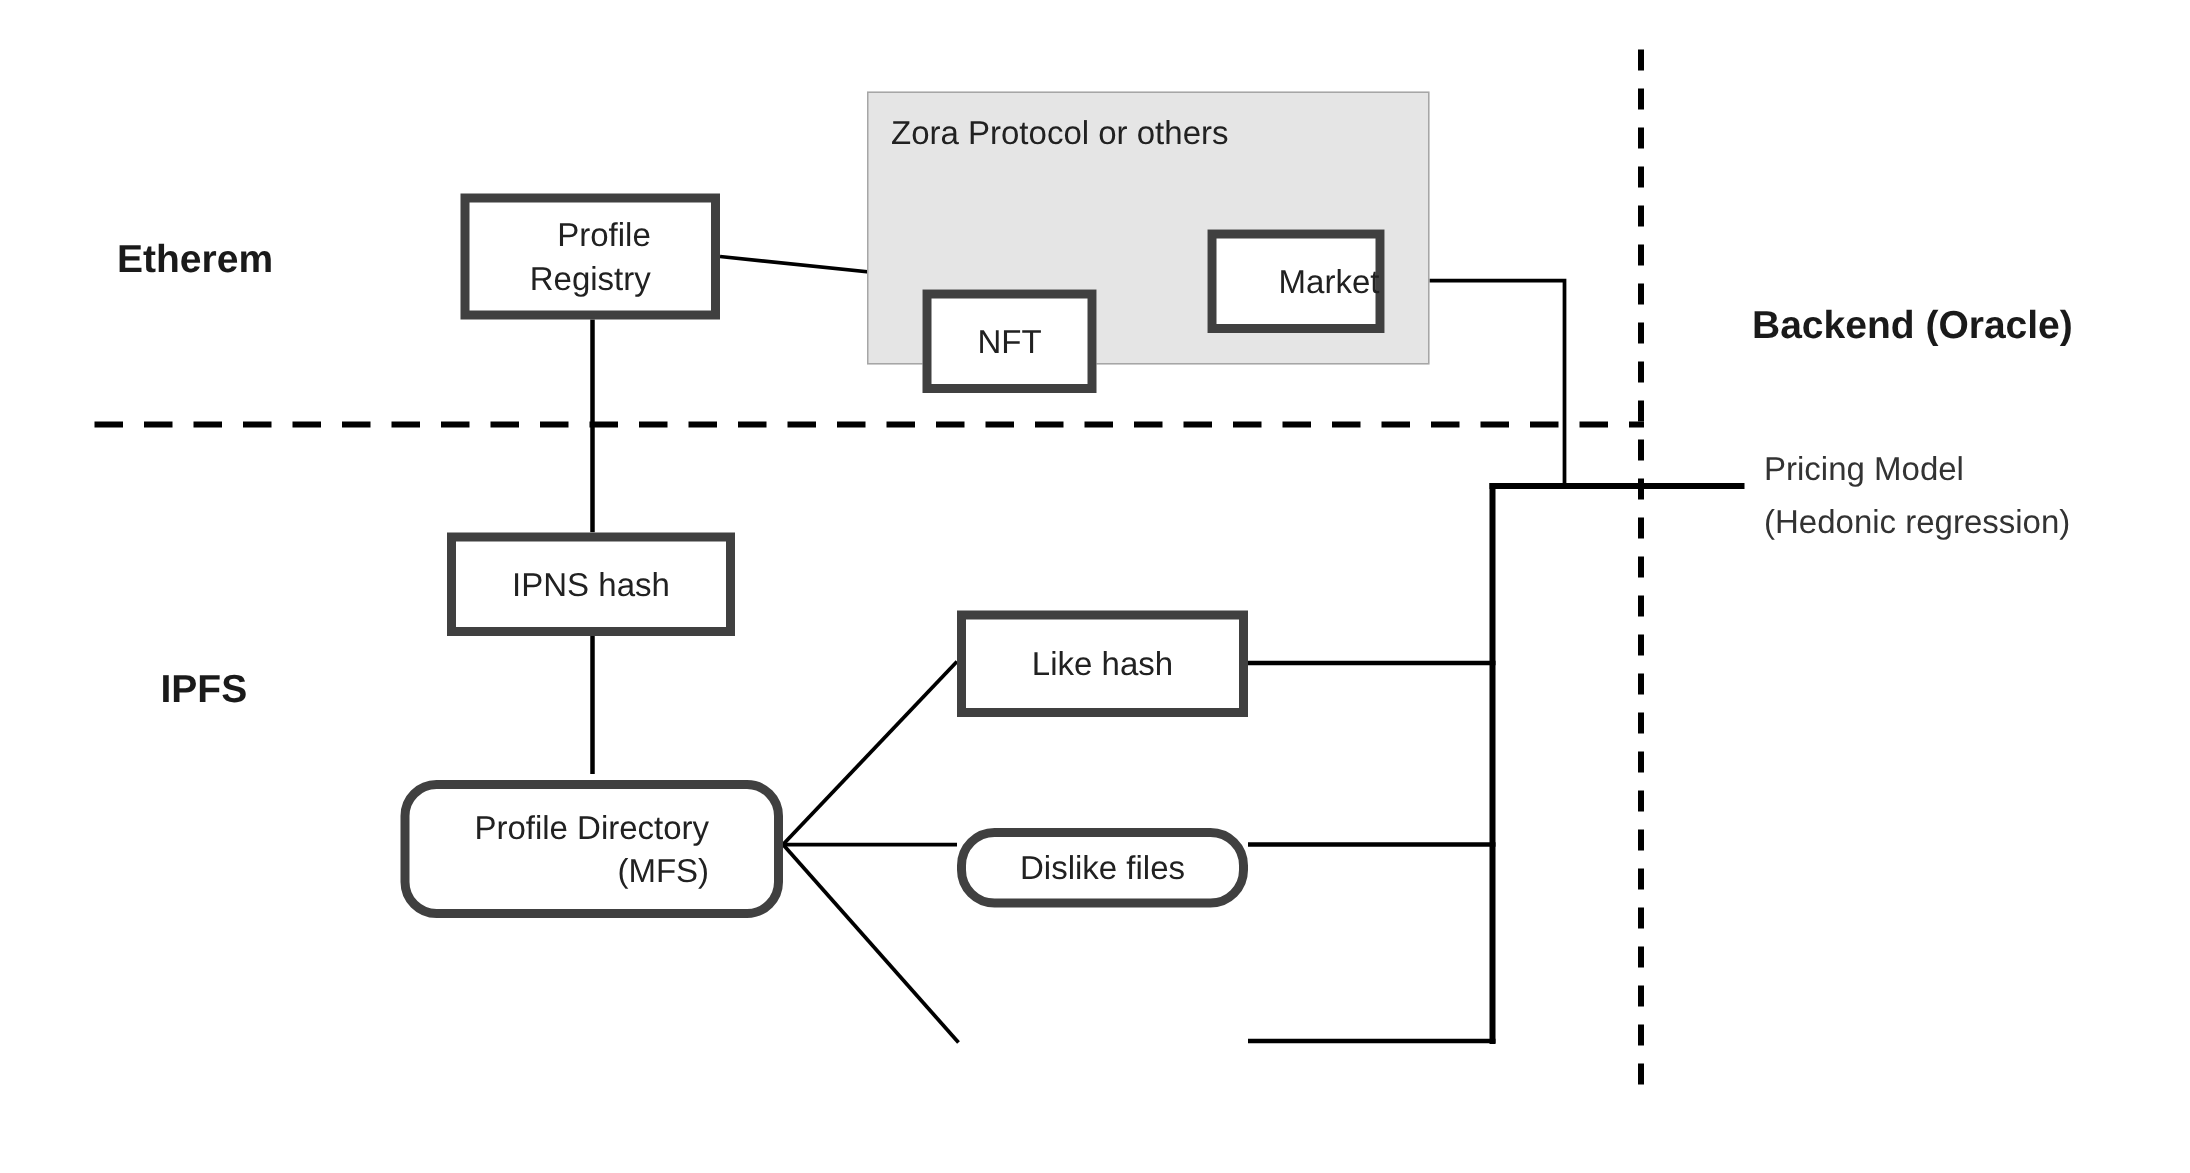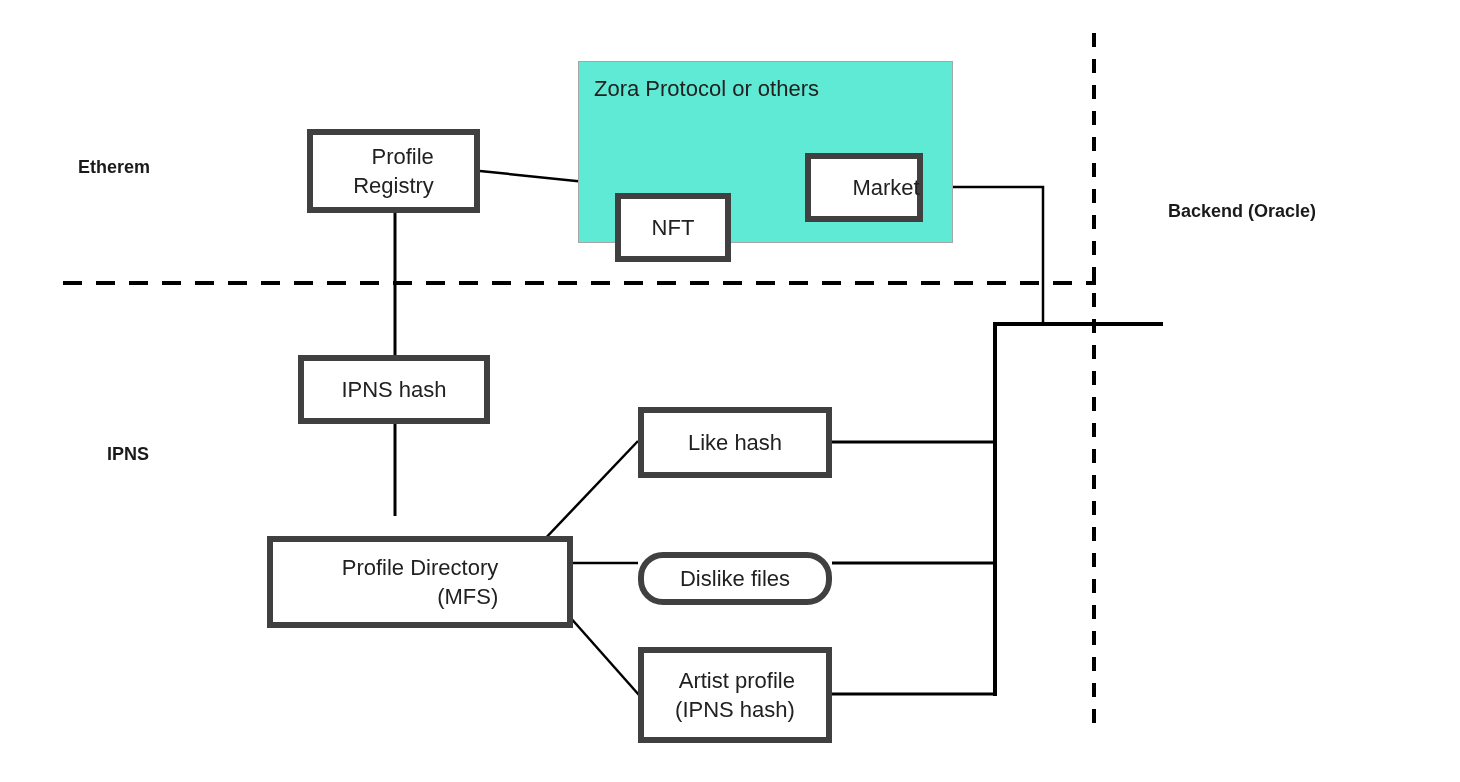--- a/index.html
+++ b/index.html
@@ -32,54 +32,54 @@
     justify-content: center;
     text-align: right;
     font-size: 22px;
     line-height: 1.32;
     color: #212121;
     white-space: pre-line;
     box-sizing: border-box;
   }
   .group-box {
     position: absolute;
-    background: #5eead4;
+    background: #e5e5e5;
     border: 1px solid #a6a6a6;
     box-sizing: border-box;
     text-decoration: underline;
   }
   .group-label {
     position: absolute;
     left: 15px;
     top: 14px;
     font-size: 22px;
     color: #212121;
     white-space: nowrap;
   }
   .section-label {
     position: absolute;
-    font-size: 18px;
+    font-size: 26px;
     font-weight: bold;
     color: #1a1a1a;
     white-space: nowrap;
   }
   .free-label {
     position: absolute;
     font-size: 22px;
     color: #333333;
     white-space: pre-line;
     line-height: 1.58;
   }
   
   #profile-registry   { left: 307px; top: 129px; width: 173px; height: 84px; }
   #nft-box            { left: 615px; top: 153px; width: 116px; height: 69px; margin-top: 40px; }
   #market-box         { left: 805px; top: 153px; width: 118px; height: 69px; padding-left: 44px; }
   #zora-group         { left: 578px; top:  61px; width: 375px; height: 182px; }
   #ipns-hash          { left: 298px; top: 355px; width: 192px; height: 69px; }
-  #profile-directory  { left: 267px; top: 536px; width: 306px; height: 92px; }
+  #profile-directory  { left: 267px; top: 520px; width: 255px; height: 92px; border-radius: 24px; }
   #like-files         { left: 638px; top: 407px; width: 194px; height: 71px; }
   #dislike-files      { left: 638px; top: 552px; width: 194px; height: 53px; border-radius: 25px; }
   #artist-profile     { left: 638px; top: 647px; width: 194px; height: 96px; }
 
   #label-etherem      { left: 78px;   top: 157px; }
   #label-ipfs         { left: 107px;  top: 444px; }
   #label-backend      { left: 1168px; top: 201px; }
   #label-pricing      { left: 1176px; top: 296px; }
 </style>
 </head>
@@ -123,23 +123,23 @@
 
   <div class="node" id="ipns-hash">IPNS hash</div>
 
   <div class="node" id="profile-directory">Profile Directory
 (MFS)</div>
 
   <div class="node" id="like-files">Like hash</div>
 
   <div class="node" id="dislike-files">Dislike files</div>
 
-  <div class="node" id="artist-profile">Artist profile
-(IPNS hash)</div>
 
   <div class="section-label" id="label-etherem">Etherem</div>
 
-  <div class="section-label" id="label-ipfs">IPNS</div>
+  <div class="section-label" id="label-ipfs">IPFS</div>
 
   <div class="section-label" id="label-backend">Backend (Oracle)</div>
 
+  <div class="free-label" id="label-pricing">Pricing Model
+(Hedonic regression)</div>
 
 </div>
 
 </body></html>

